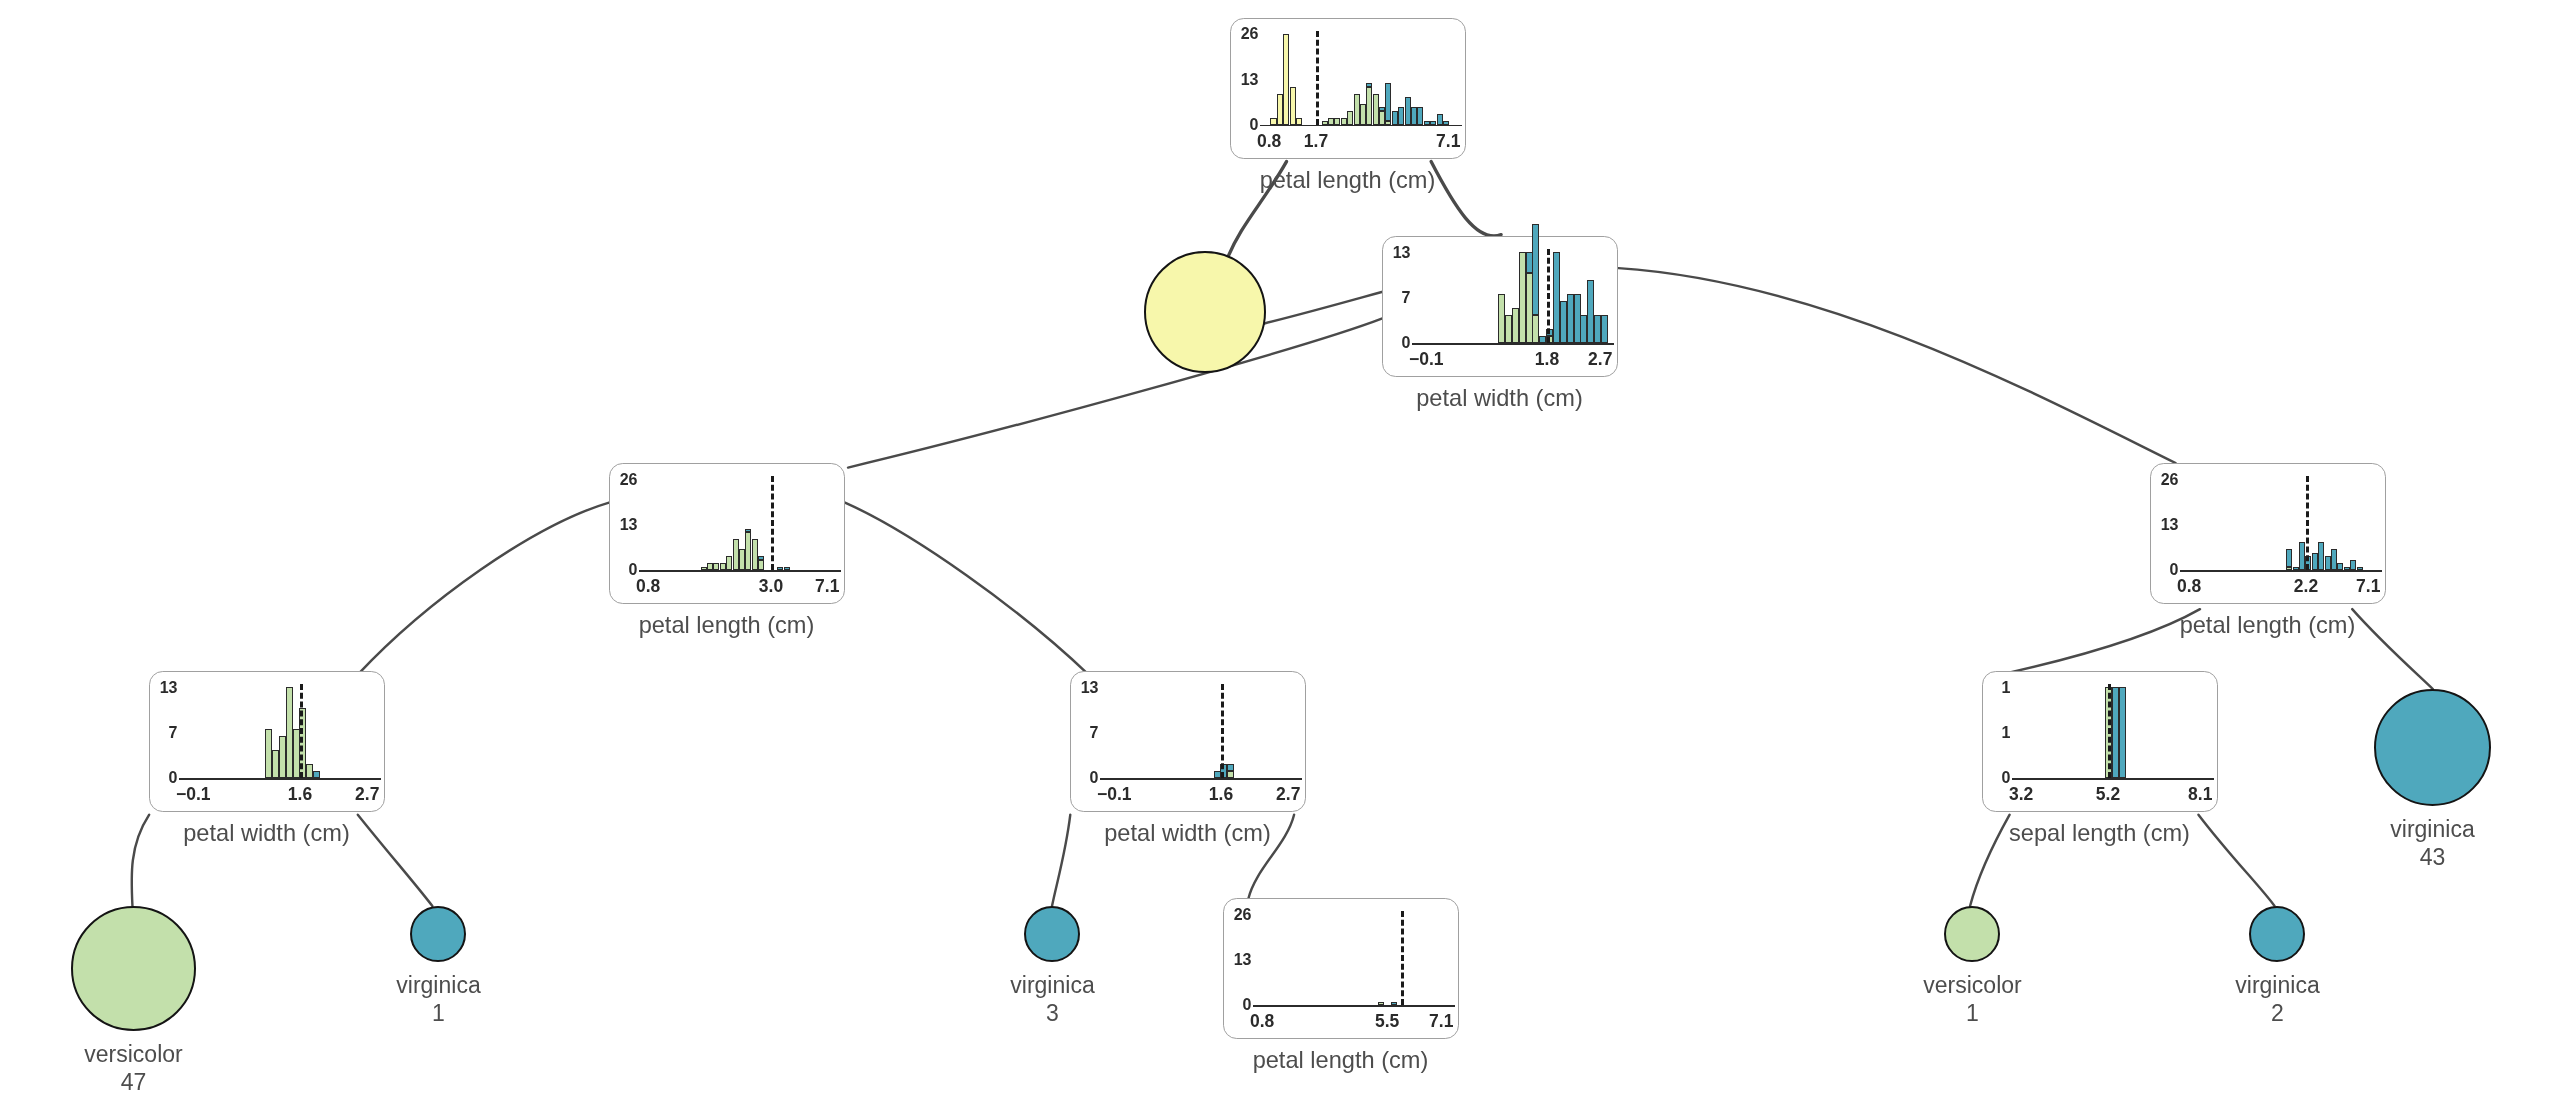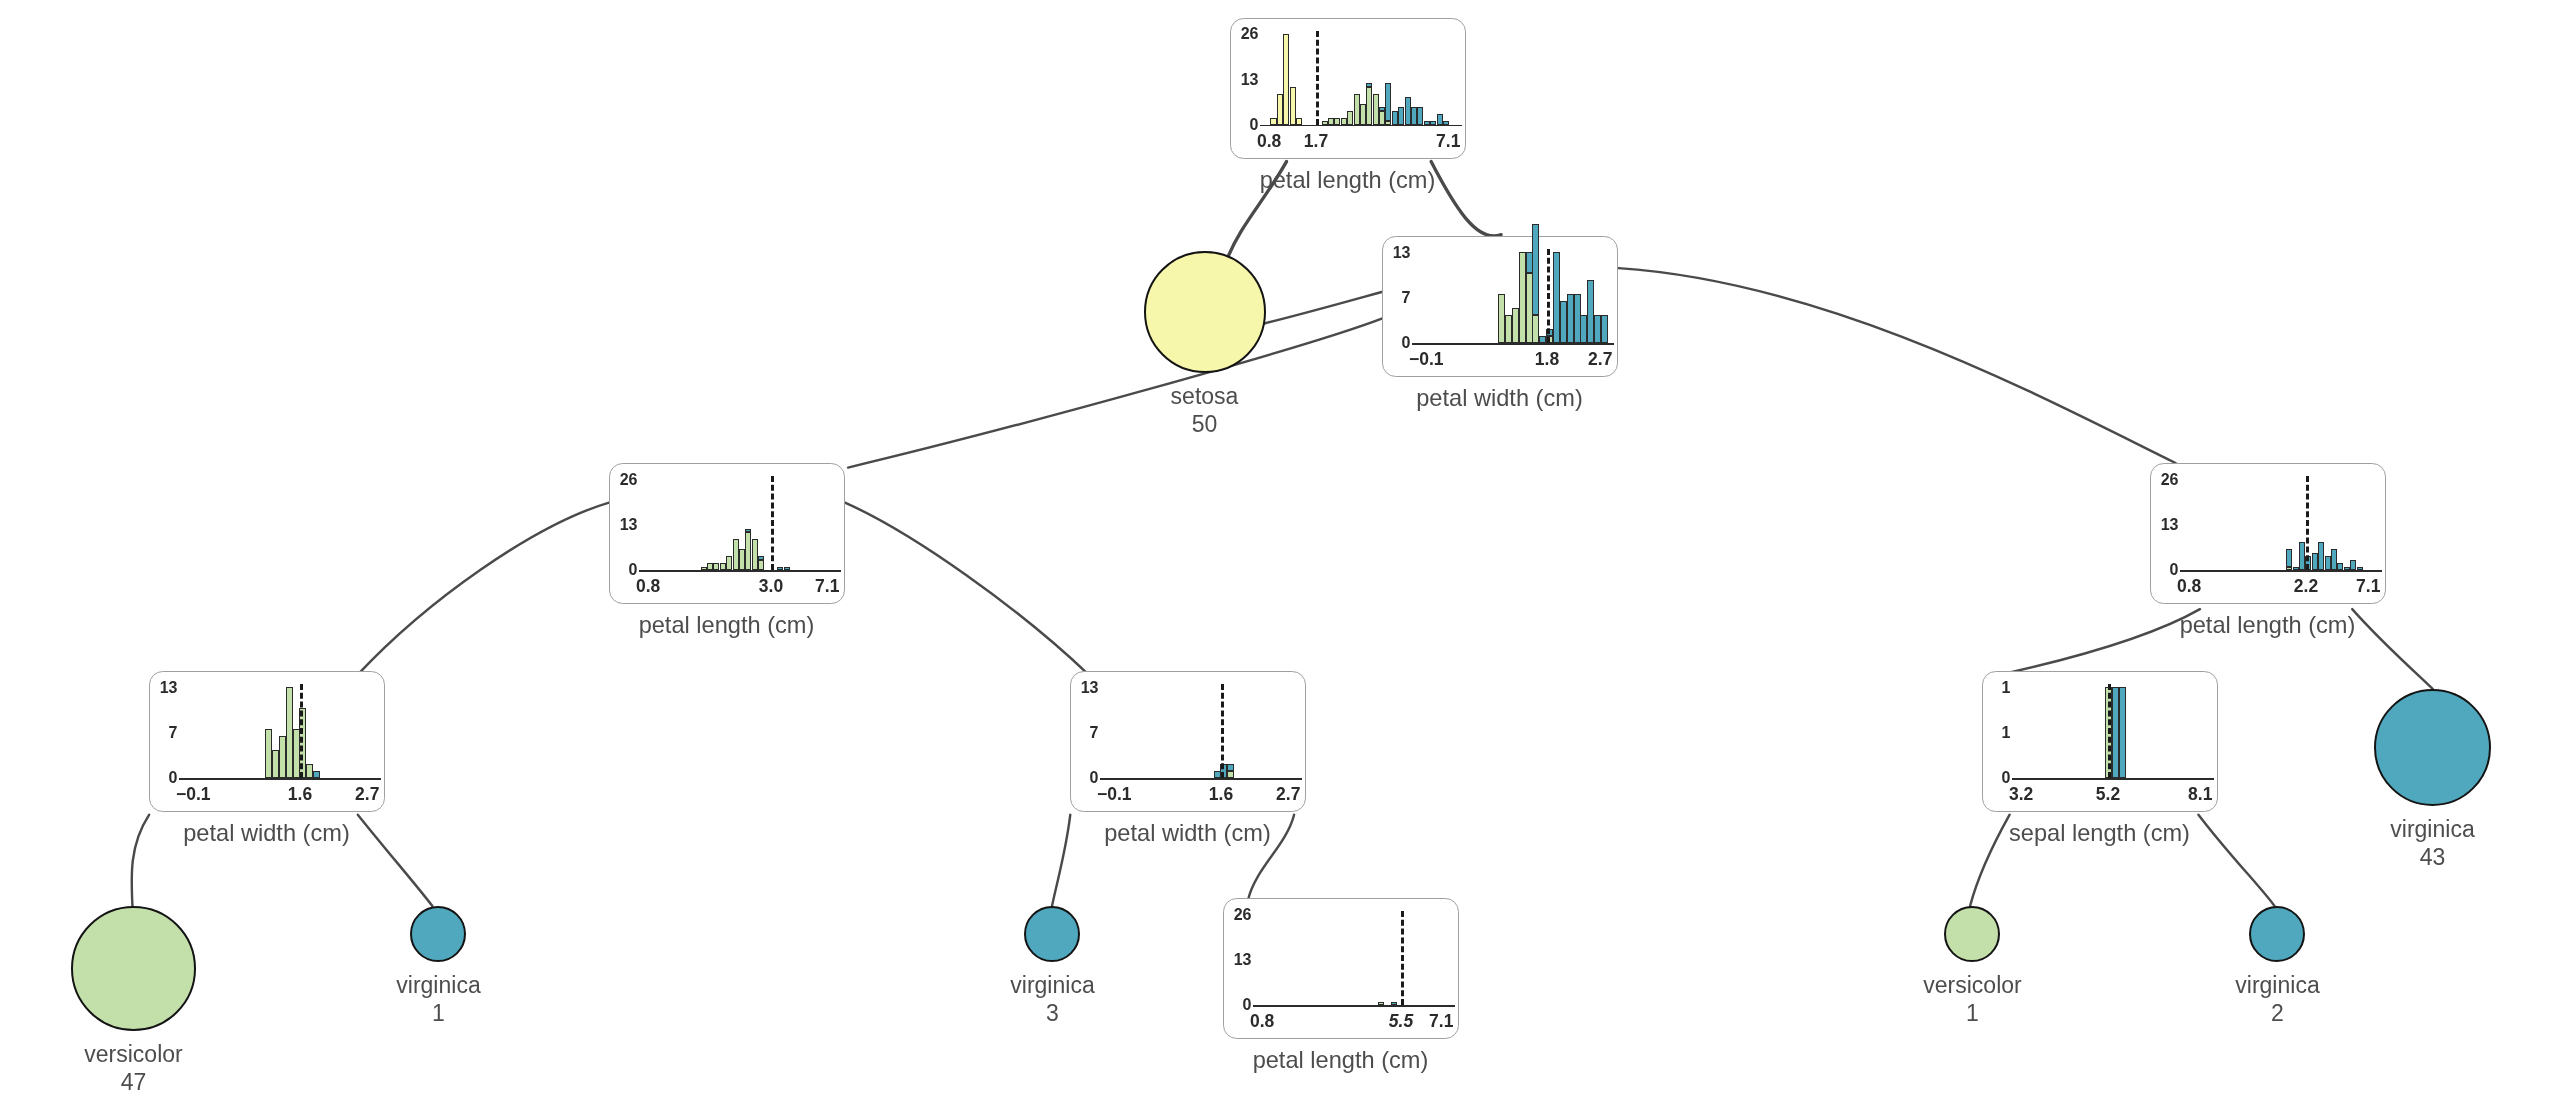--- a/index.html
+++ b/index.html
@@ -355,21 +355,21 @@
         </div>
         <div class="feat-label" style="left: -46px; width: 327px; top: 151px;">petal width (cm)</div>
       </div>
       <div class="hnode" style="left: 1223px; top: 898px; width: 236px; height: 141px;">
         <div class="hcard" style="width: 236px; height: 141px;">
           <div class="ytick" style="left: 1.5px; width: 26px; top: 98px;">0</div>
           <div class="ytick" style="left: 1.5px; width: 26px; top: 53px;">13</div>
           <div class="ytick" style="left: 1.5px; width: 26px; top: 7.6px;">26</div>
           <div class="axisline" style="left: 29px; top: 106px; width: 202px;"></div>
           <div class="xtick" style="top: 114px; left: 26px;">0.8</div>
-          <div class="xtick" style="top: 114px; left: 151px; width: 52px; text-align: center; font-style: italic;">5.5</div>
+          <div class="xtick" style="top: 114px; left: 151px; width: 52px; text-align: left;">5.5</div>
           <div class="xtick" style="top: 114px; right: 4.6px;">7.1</div>
           <div class="bars" style="left: 33px; top: 15px; width: 192px; height: 91px;">
             <div class="bar" style="left: 121px; width: 6.4px; height: 91px;">
               <div class="seg" style="height: 3.5px; bottom: 0px; background: rgb(195, 224, 171);"></div>
             </div>
             <div class="bar" style="left: 134px; width: 6.4px; height: 91px;">
               <div class="seg" style="height: 3.5px; bottom: 0px; background: rgb(79, 168, 189);"></div>
             </div>
           </div>
           <div class="splitline" style="left: 177px; top: 12px; height: 94px;"></div>
@@ -447,21 +447,20 @@
             <div class="bar" style="left: 103px; width: 6.9px; height: 91px;">
               <div class="seg" style="height: 91px; bottom: 0px; background: rgb(79, 168, 189);"></div>
             </div>
           </div>
           <div class="splitline" style="left: 125px; top: 12px; height: 94px;"></div>
         </div>
         <div class="feat-label" style="left: -46px; width: 327px; top: 151px;">sepal length (cm)</div>
       </div>
       <div class="leaf" style="left: 1144px; top: 251px; width: 122px; height: 122px;">
         <div class="leafcircle" style="width: 122px; height: 122px; background: rgb(247, 247, 171);"></div>
-        <div class="leaflabel" style="left: -46px; width: 213px; top: 131px;"><span>setosa</span><span class="cnt">50</span></div>
       </div>
       <div class="leaf" style="left: 71px; top: 906px; width: 125px; height: 125px;">
         <div class="leafcircle" style="width: 125px; height: 125px; background: rgb(195, 224, 171);"></div>
         <div class="leaflabel" style="left: -44px; width: 213px; top: 134px;"><span>versicolor</span><span class="cnt">47</span></div>
       </div>
       <div class="leaf" style="left: 410px; top: 906px; width: 56px; height: 56px;">
         <div class="leafcircle" style="width: 56px; height: 56px; background: rgb(79, 168, 189);"></div>
         <div class="leaflabel" style="left: -78px; width: 213px; top: 65px;"><span>virginica</span><span class="cnt">1</span></div>
       </div>
       <div class="leaf" style="left: 1024px; top: 906px; width: 56px; height: 56px;">

